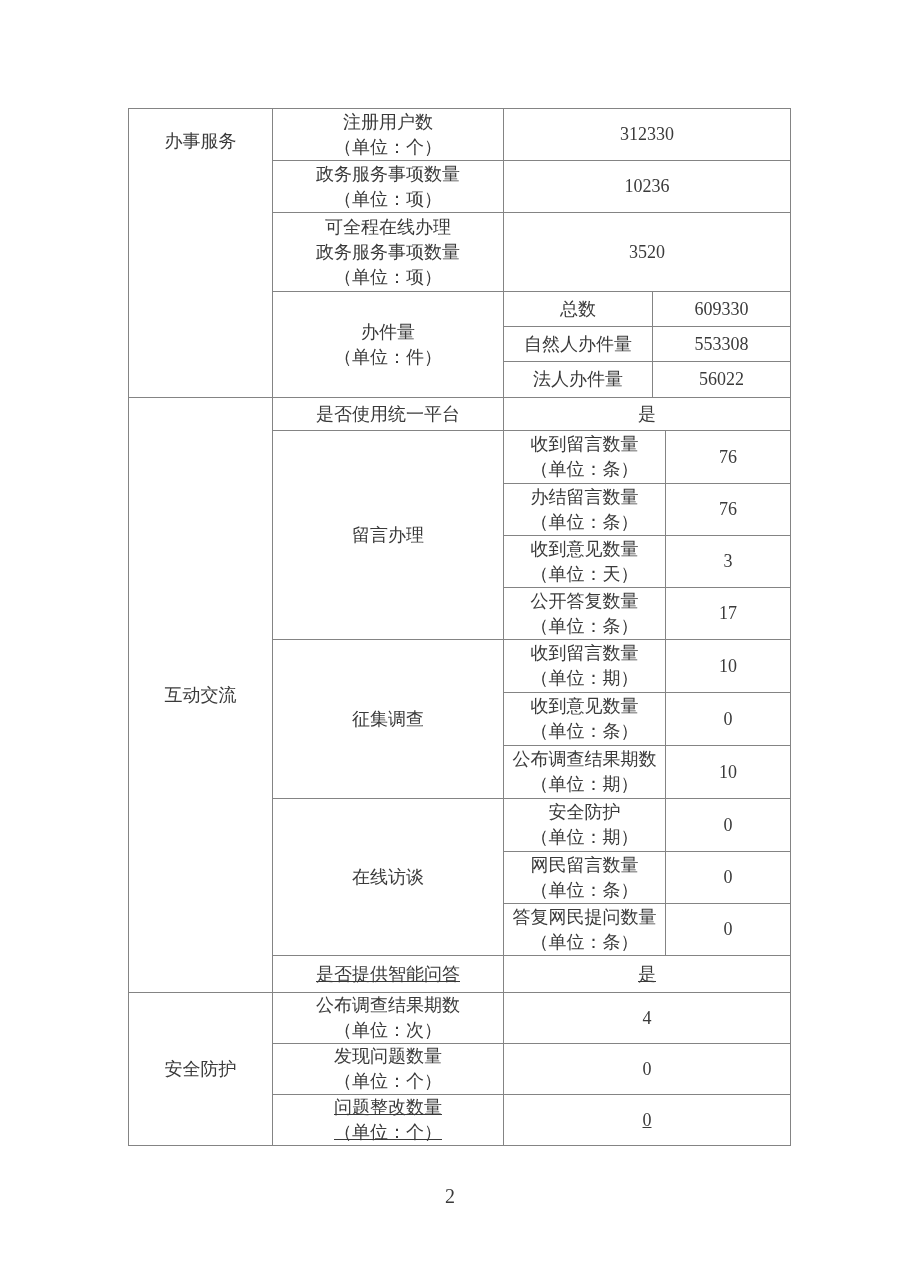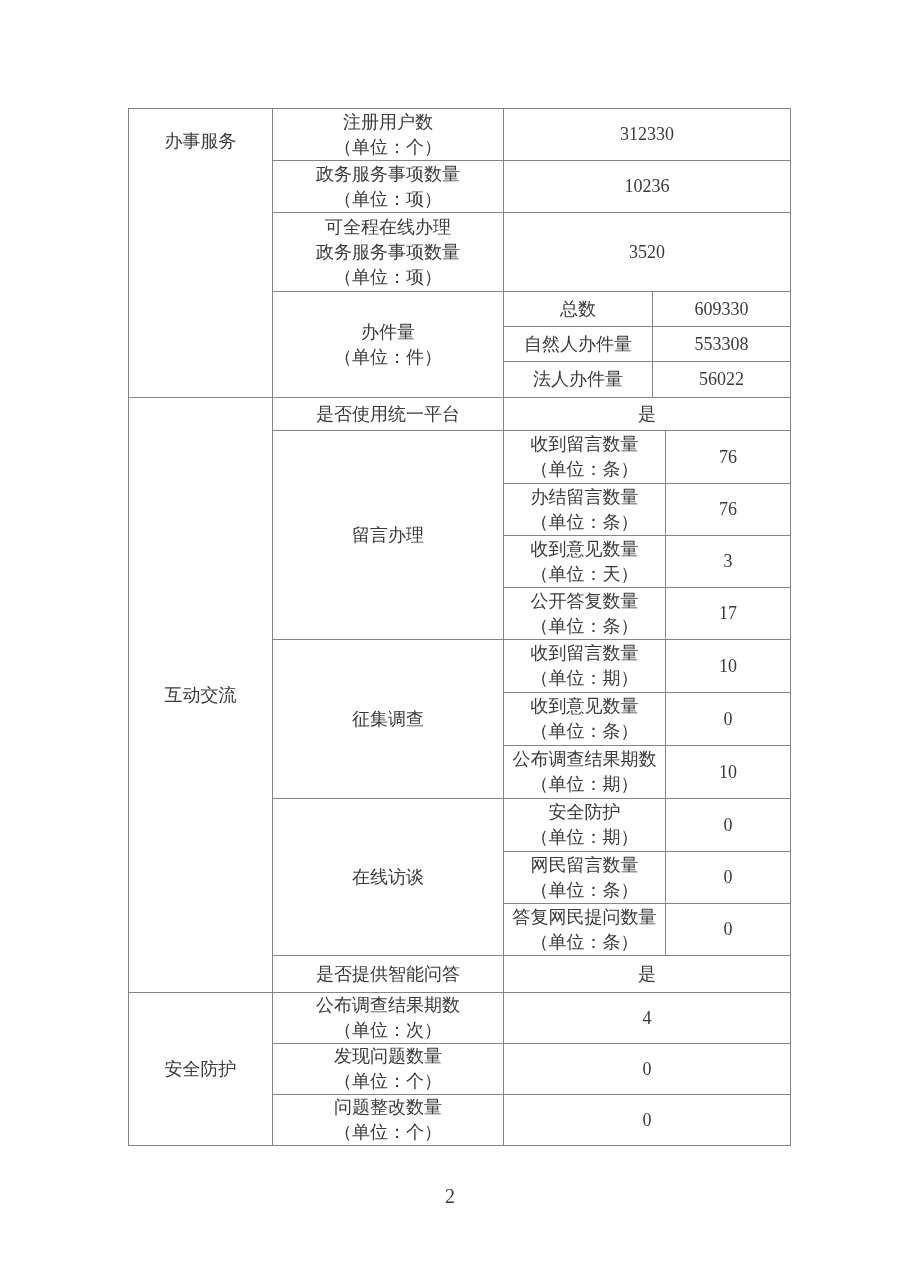--- a/index.html
+++ b/index.html
@@ -221,21 +221,21 @@
         </tr>
         <tr style="height: 52px;">
           <td class="sub-label-cell" colspan="2">
             <div>答复网民提问数量</div>
             <div>（单位：条）</div>
           </td>
           <td class="value-cell" colspan="1">
             <div>0</div>
           </td>
         </tr>
-        <tr style="height: 37px;">
+        <tr style="height: 37px; text-decoration: underline;">
           <td class="label-cell">
             <div>是否提供智能问答</div>
           </td>
           <td class="value-cell" colspan="3">
             <div>是</div>
           </td>
         </tr>
         <tr style="height: 51px;">
           <td class="group-cell" rowspan="3">
             <div>安全防护</div>
@@ -250,21 +250,21 @@
         </tr>
         <tr style="height: 51px;">
           <td class="label-cell">
             <div>发现问题数量</div>
             <div>（单位：个）</div>
           </td>
           <td class="value-cell" colspan="3">
             <div>0</div>
           </td>
         </tr>
-        <tr style="height: 51px;">
+        <tr style="height: 51px; text-decoration: underline;">
           <td class="label-cell">
             <div>问题整改数量</div>
             <div>（单位：个）</div>
           </td>
           <td class="value-cell" colspan="3">
             <div>0</div>
           </td>
         </tr>
       </tbody>
   </table>

